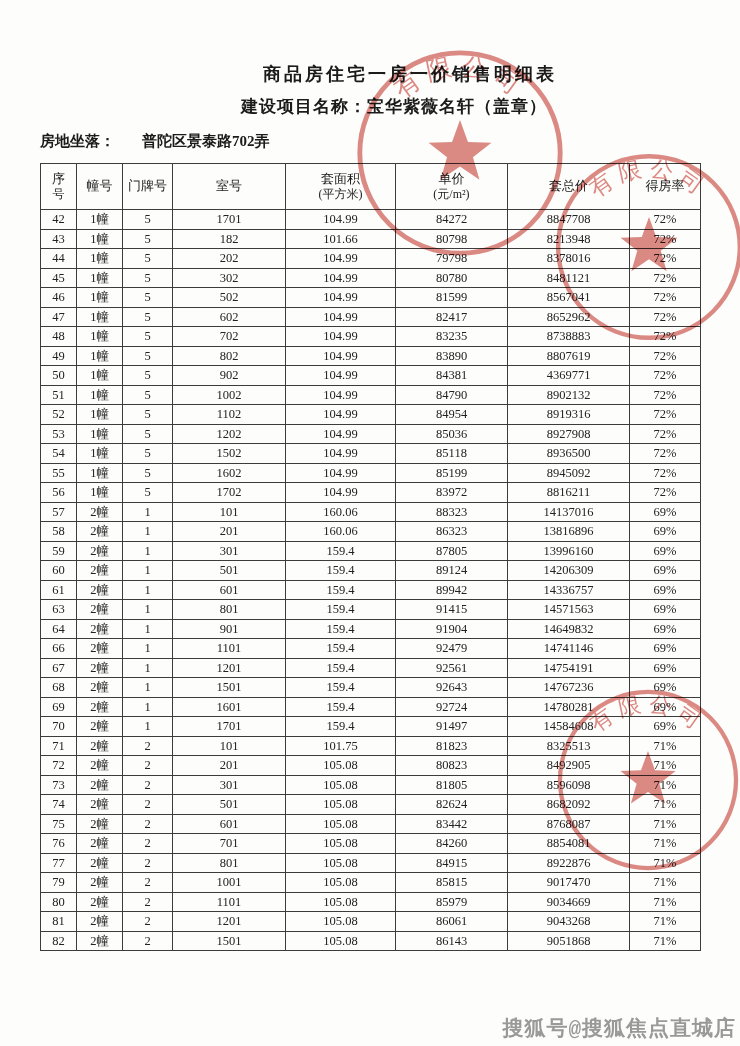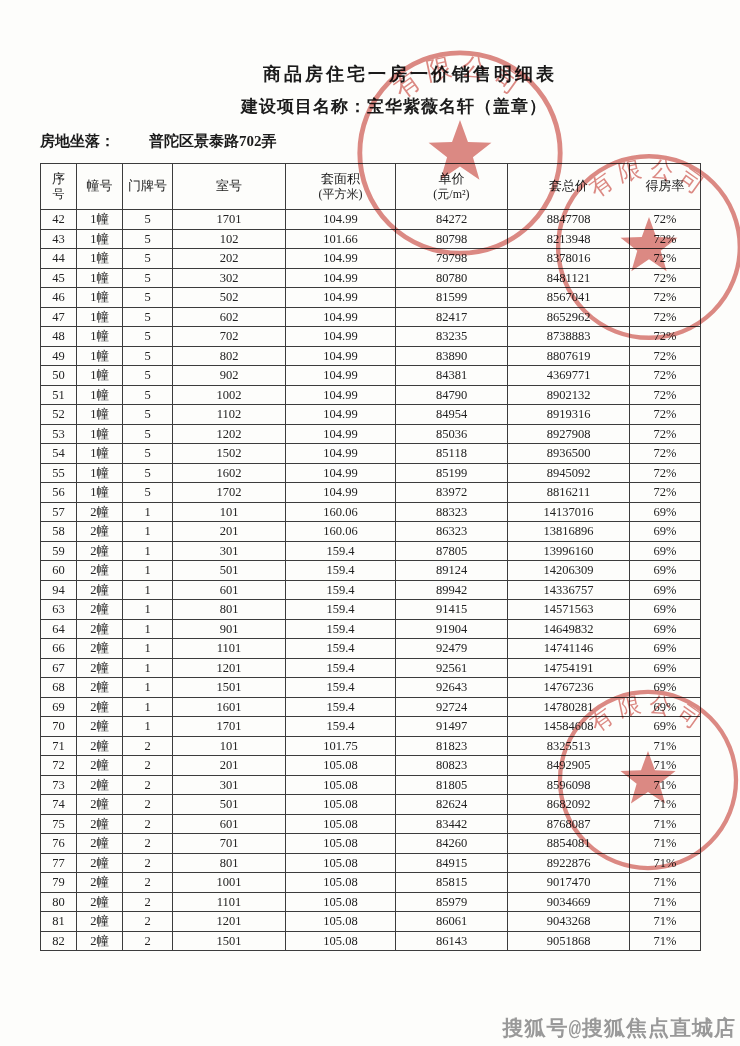--- a/index.html
+++ b/index.html
@@ -18,21 +18,21 @@
     text-align:center; font-size:18px; font-weight:bold; letter-spacing:3px;margin-left:40px;
   }
   .doc-subtitle {
     position:absolute; top:95px; left:14px; width:100%;
     text-align:center; font-size:17px; font-weight:bold; letter-spacing:1px;padding-left:20px;
   }
   .loc-line {
     position:absolute; top:132px; left:40px;
     font-size:15px; font-weight:bold;
   }
-  .loc-line .loc-value { margin-left:34px; }
+  .loc-line .loc-value { margin-left:27px; }
 
   table.price-table {
     position:absolute; top:163px; left:40px; width:660px;
     border-collapse:collapse; table-layout:fixed;
     background:transparent;
   }
   .price-table th, .price-table td {
     border:1px solid #3c3c3c;
     text-align:center; vertical-align:middle;
     padding:0;
@@ -124,21 +124,21 @@
           <td>1701</td>
           <td>104.99</td>
           <td>84272</td>
           <td>8847708</td>
           <td>72%</td>
         </tr>
         <tr>
           <td>43</td>
           <td>1幢</td>
           <td>5</td>
-          <td>102</td>
+          <td>182</td>
           <td>101.66</td>
           <td>80798</td>
           <td>8213948</td>
           <td>72%</td>
         </tr>
         <tr>
           <td>44</td>
           <td>1幢</td>
           <td>5</td>
           <td>202</td>
@@ -301,21 +301,21 @@
           <td>60</td>
           <td>2幢</td>
           <td>1</td>
           <td>501</td>
           <td>159.4</td>
           <td>89124</td>
           <td>14206309</td>
           <td>69%</td>
         </tr>
         <tr>
-          <td>94</td>
+          <td>61</td>
           <td>2幢</td>
           <td>1</td>
           <td>601</td>
           <td>159.4</td>
           <td>89942</td>
           <td>14336757</td>
           <td>69%</td>
         </tr>
         <tr>
           <td>63</td>

